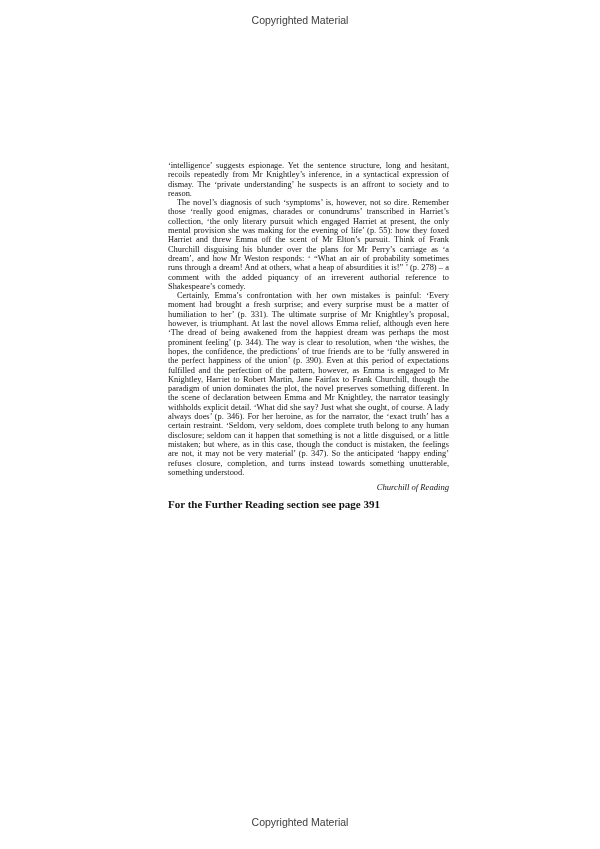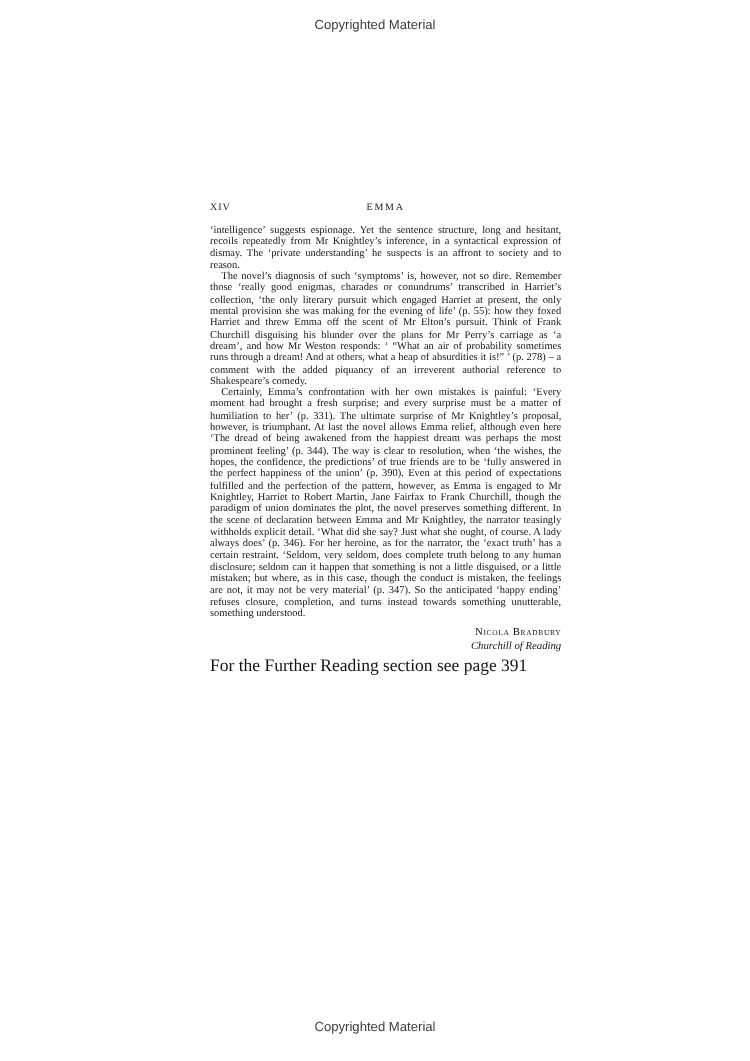--- a/index.html
+++ b/index.html
@@ -63,46 +63,42 @@
     line-height: 10.5px;
     color: #141414;
   }
   .sig-name {
     font-variant: small-caps;
     letter-spacing: 0.5px;
   }
   .sig-affil { font-style: italic; }
   .footer-note {
     margin-top: 5px;
-    font-size: 14px;
+    font-size: 11px;
     color: #141414;
+    font-weight: bold;
   }
 </style>
 </head>
 <body>
 
 <div class="page">
 
   <div class="notice top">Copyrighted Material</div>
 
   <div class="text-col">
 
-    <div class="running-head">
-      <span class="page-num">XIV</span>
-      <span>EMMA</span>
-    </div>
 
     <div class="body-text">
       <p>‘intelligence’ suggests espionage. Yet the sentence structure, long and hesitant, recoils repeatedly from Mr Knightley’s inference, in a syntactical expression of dismay. The ‘private understanding’ he suspects is an affront to society and to reason.</p>
       <p class="indent">The novel’s diagnosis of such ‘symptoms’ is, however, not so dire. Remember those ‘really good enigmas, charades or conundrums’ transcribed in Harriet’s collection, ‘the only literary pursuit which engaged Harriet at present, the only mental provision she was making for the evening of life’ (p. 55): how they foxed Harriet and threw Emma off the scent of Mr Elton’s pursuit. Think of Frank Churchill disguising his blunder over the plans for Mr Perry’s carriage as ‘a dream’, and how Mr Weston responds: ‘ “What an air of probability sometimes runs through a dream! And at others, what a heap of absurdities it is!” ’ (p. 278) – a comment with the added piquancy of an irreverent authorial reference to Shakespeare’s comedy.</p>
       <p class="indent">Certainly, Emma’s confrontation with her own mistakes is painful: ‘Every moment had brought a fresh surprise; and every surprise must be a matter of humiliation to her’ (p. 331). The ultimate surprise of Mr Knightley’s proposal, however, is triumphant. At last the novel allows Emma relief, although even here ‘The dread of being awakened from the happiest dream was perhaps the most prominent feeling’ (p. 344). The way is clear to resolution, when ‘the wishes, the hopes, the confidence, the predictions’ of true friends are to be ‘fully answered in the perfect happiness of the union’ (p. 390). Even at this period of expectations fulfilled and the perfection of the pattern, however, as Emma is engaged to Mr Knightley, Harriet to Robert Martin, Jane Fairfax to Frank Churchill, though the paradigm of union dominates the plot, the novel preserves something different. In the scene of declaration between Emma and Mr Knightley, the narrator teasingly withholds explicit detail. ‘What did she say? Just what she ought, of course. A lady always does’ (p. 346). For her heroine, as for the narrator, the ‘exact truth’ has a certain restraint. ‘Seldom, very seldom, does complete truth belong to any human disclosure; seldom can it happen that something is not a little disguised, or a little mistaken; but where, as in this case, though the conduct is mistaken, the feelings are not, it may not be very material’ (p. 347). So the anticipated ‘happy ending’ refuses closure, completion, and turns instead towards something unutterable, something understood.</p>
     </div>
 
     <div class="signature">
-      <div class="sig-name">Nicola Bradbury</div>
       <div class="sig-affil">Churchill of Reading</div>
     </div>
 
     <div class="footer-note">For the Further Reading section see page 391</div>
 
   </div>
 
   <div class="notice bottom">Copyrighted Material</div>
 
 </div>

